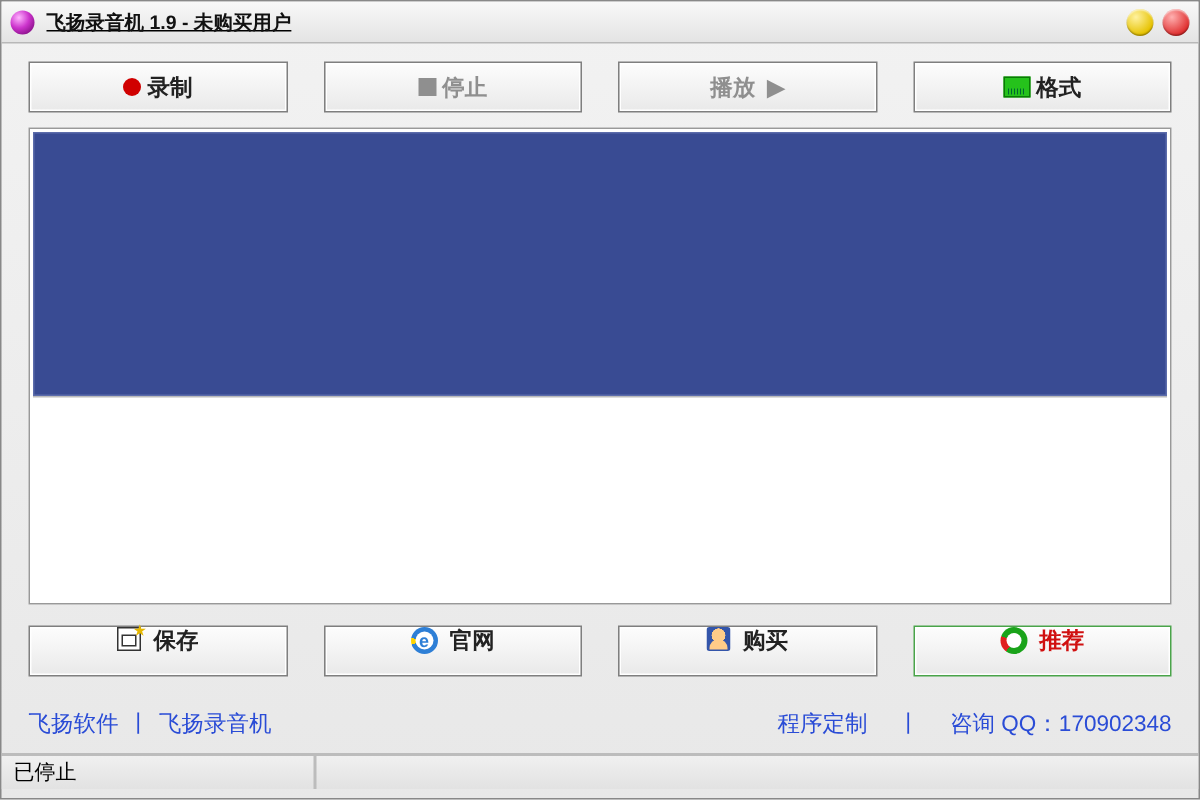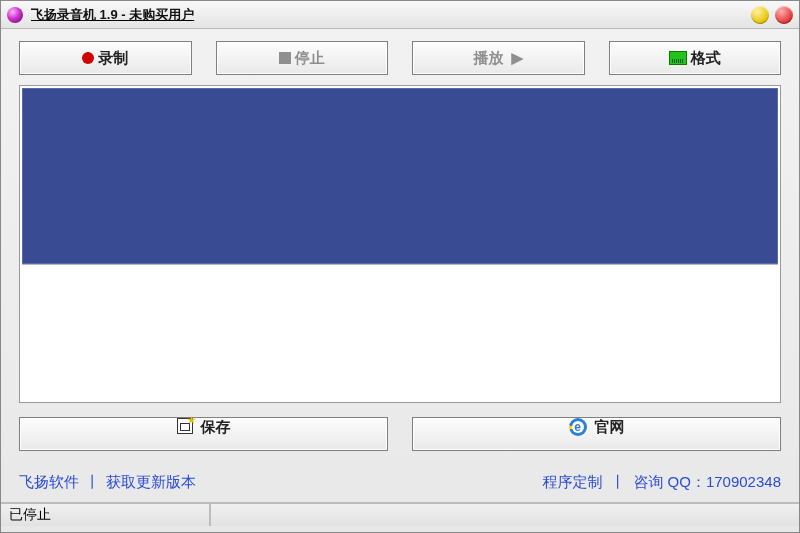--- a/index.html
+++ b/index.html
@@ -99,21 +99,21 @@
   .rec-swirl { width:18px; height:18px; border-radius:50%; background:conic-gradient(#1aa31a 0 60%, #e02020 60% 80%, #1aa31a 80% 100%); position:relative;}
   .rec-swirl::after{content:"";position:absolute;inset:4px;border-radius:50%;background:#fff;}
 
   .linkbar {
     display: flex;
     padding: 4px 18px 10px 18px;
     font-size: 15px;
     margin-top: 12px;
   }
   .linkbar .left { display:flex; gap:6px; }
-  .linkbar .right { margin-left:auto; display:flex; gap:8px; }
+  .linkbar .right { margin-left:auto; display:flex; gap:20px; }
   .link { color: #2a4cd6; cursor:pointer; }
   .sep { color: #2a4cd6; }
 
   .statusbar {
     height: 24px;
     border-top: 2px solid #bcbcbc;
     background: linear-gradient(#f0f0f0,#e2e2e2);
     display:flex; align-items:center;
     font-size: 14px;
   }
@@ -163,27 +163,35 @@
 
 <div class="toolbar2">
   <div class="btn2">
     <span class="save-icon"></span>
     <span>保存</span>
   </div>
   <div class="btn2">
     <span class="ie-icon"></span>
     <span>官网</span>
   </div>
+  <div class="btn2">
+    <span class="user-icon"></span>
+    <span>购买</span>
+  </div>
+  <div class="btn2 recommend">
+    <span class="rec-swirl"></span>
+    <span class="lbl">推荐</span>
+  </div>
 </div>
 
 <div class="linkbar">
   <div class="left">
     <span class="link">飞扬软件</span>
     <span class="sep">丨</span>
-    <span class="link">获取更新版本</span>
+    <span class="link">飞扬录音机</span>
   </div>
   <div class="right">
     <span class="link">程序定制</span>
     <span class="sep">丨</span>
     <span class="link">咨询 QQ：170902348</span>
   </div>
 </div>
 
 <div class="statusbar">
   <div class="cell">已停止</div>

